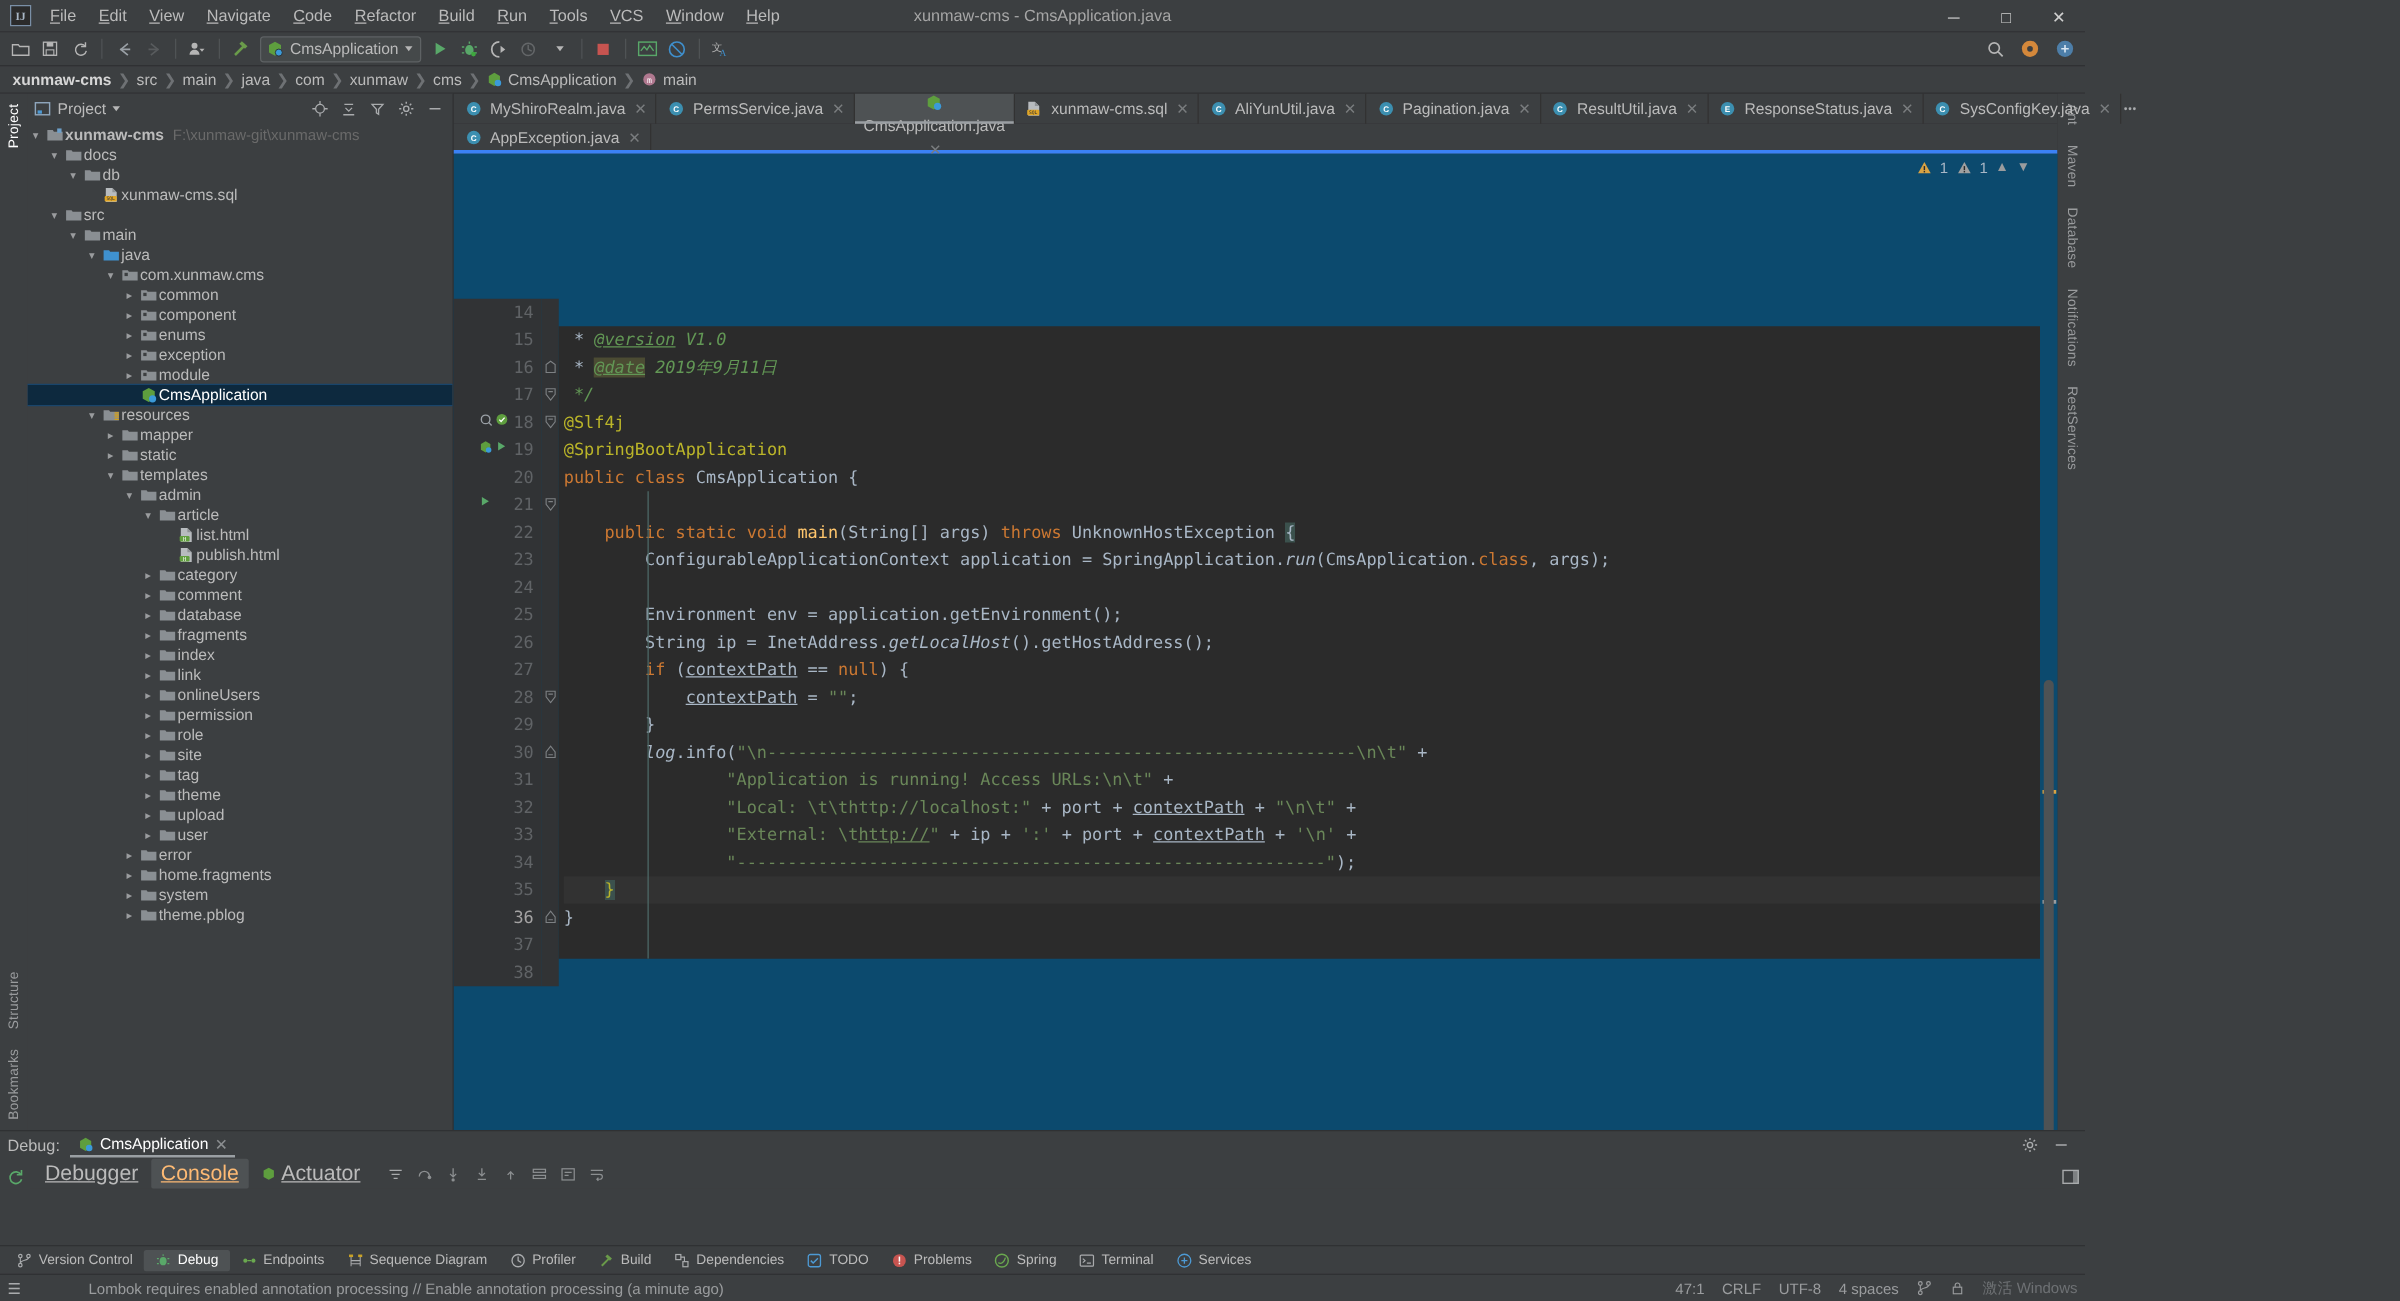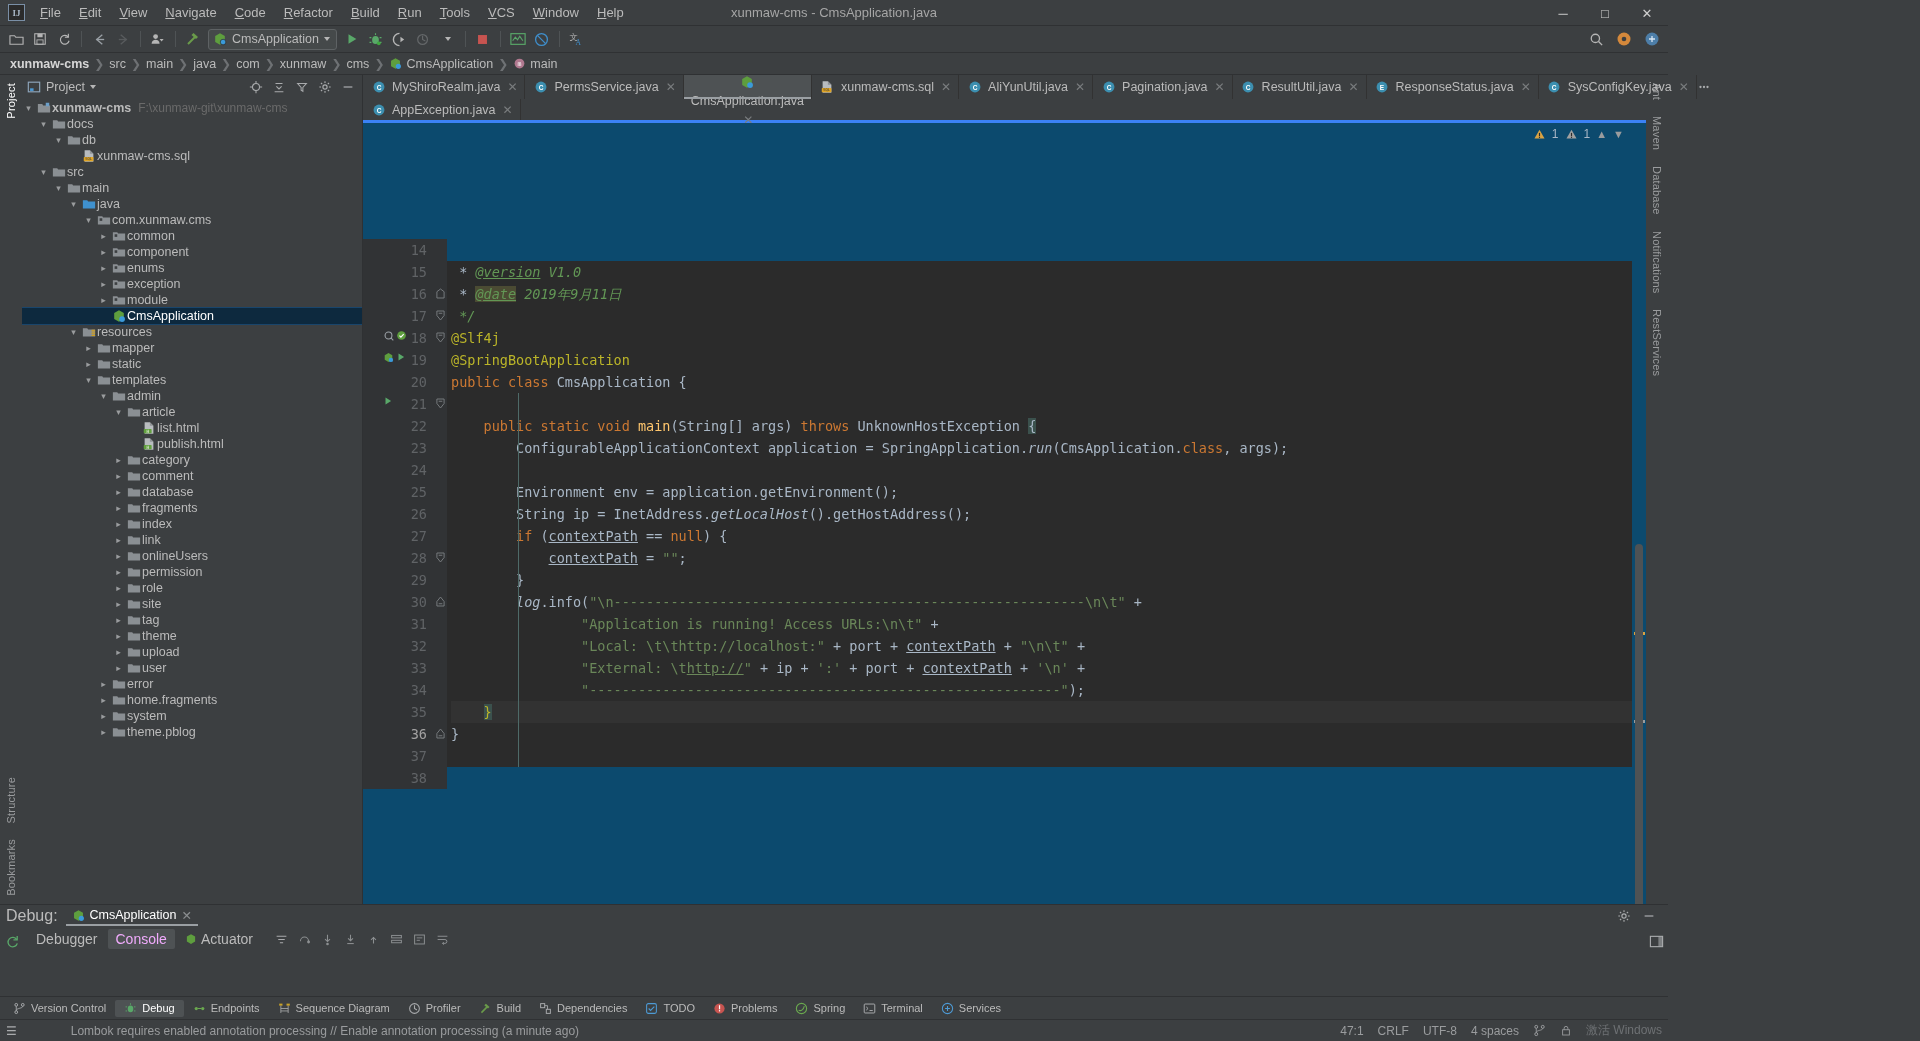--- a/index.html
+++ b/index.html
@@ -112,29 +112,29 @@
   .sb-thumb { position:absolute; left:3px; width:8px; background:#4e5254; border-radius:4px;}
   .err-stripe { position:absolute; right:1px; width:11px; }
 
   .inspect-badge { position:absolute; right:22px; top:4px; display:flex; align-items:center; gap:6px;
                    font-size:12px; color:#a9b7c6; z-index:5;}
 
   
   .debug-panel { height:92px; background:#3c3f41; display:flex; flex-direction:column;
                  border-top:1px solid #2f3133; }
   .dp-head { height:22px; display:flex; align-items:center; padding:0 6px; gap:8px; }
-  .dp-head .lbl { font-size:16px; color:#bbbbbb; }
+  .dp-head .lbl { font-size:13px; color:#bbbbbb; }
   .dp-tab { display:flex; align-items:center; gap:5px; font-size:12.5px; color:#ffffff; padding:0 6px;
             height:20px; border-bottom:2px solid #9a9fa3; }
   .dp-right { margin-left:auto; display:flex; gap:8px; align-items:center; color:#a9abad; }
   .dp-body { flex:1; display:flex; }
   .dp-strip { width:24px; display:flex; flex-direction:column; align-items:center; padding-top:4px; }
   .dp-tabs2 { display:flex; align-items:center; gap:2px; height:24px; padding-left:4px;}
-  .dp-t { font-size:14px; padding:2px 8px; color:#bbbbbb; display:flex; align-items:center; gap:4px;}
-  .dp-t.sel { background:#4e5254; border-radius:2px; color:#f0abfc;}
+  .dp-t { font-size:17px; padding:2px 8px; color:#bbbbbb; display:flex; align-items:center; gap:4px;text-decoration:underline;}
+  .dp-t.sel { background:#4e5254; border-radius:2px; color:#fdba74;}
   .dp-tools { display:flex; align-items:center; gap:3px; margin-left:8px; }
   .dp-tool { width:20px;height:20px;display:flex;align-items:center;justify-content:center;color:#9a9c9e;}
   .dp-content { flex:1; background:#3c3f41; position:relative; }
 
   
   .toolstrip { height:23px; background:#3c3f41; display:flex; align-items:center; gap:0px;
                border-top:1px solid #2f3133; padding-left:4px;}
   .ts-btn { display:flex; align-items:center; gap:5px; padding:2px 9px; font-size:11px; color:#bbbbbb;}
   .ts-btn.sel { background:#4e5254; border-radius:2px; color:#ffffff; }
 

